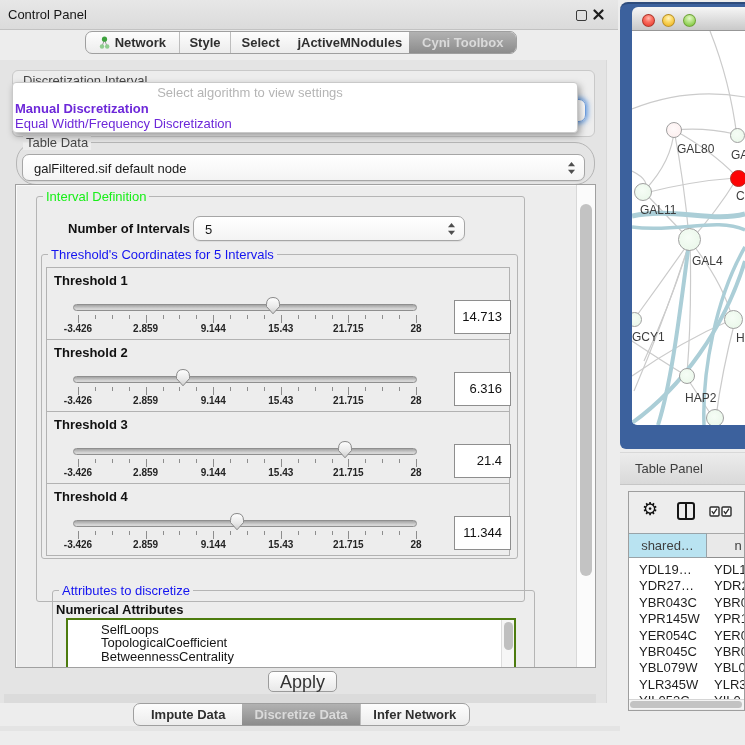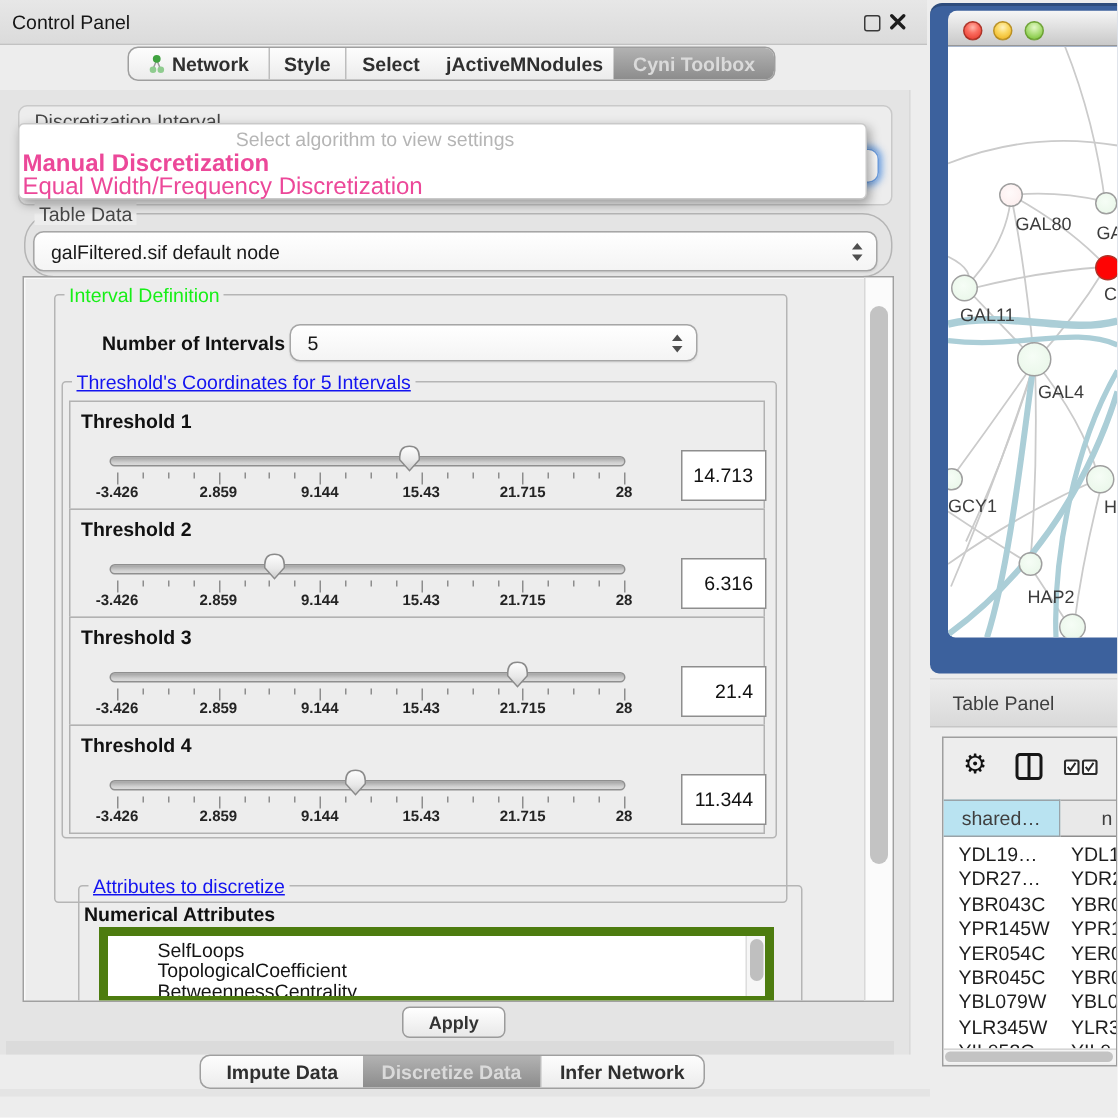--- a/index.html
+++ b/index.html
@@ -15,21 +15,21 @@
   .tabstrip.bottom{left:133px;top:703px;width:337px;}
   .tab{display:flex;align-items:center;justify-content:center;font-weight:bold;font-size:13px;color:#2f2f2f;box-sizing:border-box;gap:5px;}
   .tab.sep{border-left:1px solid #bdbdbd;}
   .tab.selected{background:linear-gradient(#b2b2b2,#8c8c8c);color:#dadada;}
   
   .panelA{position:absolute;left:0;top:60px;width:607px;height:643px;border-right:1px solid #d9d9d9;background:#e4e4e4;box-sizing:border-box;}
   .group{position:absolute;border:1px solid #b5b5b5;border-radius:3px;box-sizing:border-box;}
   .gtitle{position:absolute;top:-8px;left:6px;background:#ededed;padding:0 3px;font-size:13px;line-height:15px;white-space:nowrap;}
   .t-dark{color:#474747;}
   .t-green{color:#17ef17;}
-  .t-blue{color:#1414f0;text-decoration:underline;}
+  .t-blue{color:#1414f0;}
   .combo{position:absolute;background:linear-gradient(#ffffff,#f4f4f4);border:1px solid #a6a6a6;border-radius:7px;box-sizing:border-box;box-shadow:0 1px 1px rgba(0,0,0,.07);}
   .combo .ctext{position:absolute;left:11px;top:50%;transform:translateY(-50%);white-space:nowrap;color:#191919;}
   .combo .spin{position:absolute;right:8px;top:50%;transform:translateY(-50%);}
   .combo.focused{border-color:#6f9fdf;box-shadow:0 0 5px 2px rgba(88,148,225,.85);}
   .g-da{left:12px;top:10px;width:583px;height:67px;border:1px solid #c9c9c9;border-radius:6px;background:#ededed;}
   .g-da .gtitle{top:2px;left:10px;background:transparent;padding:0;}
   .c-alg{left:10px;top:28px;width:563px;height:23px;}
   .g-td{left:16px;top:82px;width:579px;height:43px;border-radius:20px;}
   .g-td .gtitle{background:linear-gradient(#e4e4e4 45%,#ededed 55%);}
   .c-table{left:5px;top:11px;width:563px;height:27px;}
@@ -46,32 +46,32 @@
   .thtitle{position:absolute;left:7px;top:5px;font-weight:bold;font-size:13px;color:#111;}
   .sl-track{position:absolute;left:26px;top:36px;width:344px;height:7px;background:linear-gradient(#a3a3a3,#d2d2d2 70%,#dadada);border:1px solid #8f8f8f;border-radius:5px;box-sizing:border-box;}
   .sl-thumb{position:absolute;top:28px;}
   .sl-ticks{position:absolute;left:31px;top:47px;width:338px;height:8px;}
   .tick{position:absolute;top:0;width:1px;background:#8d8d8d;}
   .sl-labels{position:absolute;left:31px;top:55px;width:338px;height:12px;}
   .sl-lab{position:absolute;top:0;width:64px;margin-left:-32px;text-align:center;font-size:10px;font-weight:bold;color:#242424;}
   .thvalue{position:absolute;left:407px;top:32px;width:57px;height:34px;background:#fff;border:1px solid #8e8e8e;box-sizing:border-box;font-size:13px;color:#111;text-align:right;line-height:32px;padding-right:8px;}
   .g-at{left:36px;top:405px;width:483px;height:85px;}
   .lbl-numattr{left:3px;top:11px;}
-  .attrlist{position:absolute;left:13px;top:27px;width:450px;height:52px;background:#fff;border:6px solid #4d7c0f;box-sizing:border-box;overflow:hidden;}
+  .attrlist{position:absolute;left:13px;top:27px;width:450px;height:52px;background:#fff;border:2px solid #4d7c0f;box-sizing:border-box;overflow:hidden;}
   .attritem{padding-left:33px;font-size:13px;line-height:13.4px;color:#141414;white-space:nowrap;}
   #attritems{padding-top:3px;}
   .alist-sb{position:absolute;right:0;top:0;bottom:0;width:13px;background:#f6f6f6;border-left:1px solid #ddd;box-sizing:border-box;}
   .alist-thumb{position:absolute;left:1.5px;top:2px;width:9px;height:28px;background:#bfbfbf;border-radius:5px;}
   .bottomband{position:absolute;left:4px;bottom:0;width:592px;height:9px;background:#dbdbdb;}
-  .applybtn{position:absolute;left:268px;top:611px;width:69px;height:21px;background:linear-gradient(#ffffff,#e8e8e8);border:1px solid #9b9b9b;border-radius:5px;font-family:"Liberation Sans",sans-serif;font-size:12px;color:#333;padding:0;font-weight:bold;}
+  .applybtn{position:absolute;left:268px;top:611px;width:69px;height:21px;background:linear-gradient(#ffffff,#e8e8e8);border:1px solid #9b9b9b;border-radius:5px;font-family:"Liberation Sans",sans-serif;font-size:18px;color:#333;padding:0;}
   .band-e4{position:absolute;left:0;top:726px;width:620px;height:5px;background:#e4e4e4;}
   
   .popup{position:absolute;left:12px;top:82px;width:566px;height:51px;background:#fff;border:1px solid #c9c9c9;border-radius:4px;box-shadow:2px 3px 7px rgba(0,0,0,.35);z-index:50;box-sizing:border-box;}
   .pop-placeholder{position:absolute;left:0;top:2px;width:474px;text-align:center;color:#b5b5b5;font-size:13px;}
-  .pop-item{position:absolute;left:2px;font-size:16px;color:#ec4899;white-space:nowrap;}
+  .pop-item{position:absolute;left:2px;font-size:13px;color:#6d28d9;white-space:nowrap;}
   .pop-item.b{font-weight:bold;top:18px;}
   .pop-item.r{top:33px;}
   
   .netframe{position:absolute;left:620px;top:2px;width:125px;height:447px;background:#3c619d;border-top:2px solid #2e4c7c;border-radius:8px 0 0 6px;box-sizing:border-box;}
   .nettitle{position:absolute;left:12px;top:3px;width:113px;height:24px;background:linear-gradient(#f6f6f6,#c9c9c9);border-bottom:1px solid #979797;border-radius:6px 0 0 0;box-sizing:border-box;}
   .light{position:absolute;top:6.5px;width:13px;height:13px;border-radius:50%;box-sizing:border-box;}
   .light.red{left:9.5px;background:radial-gradient(circle at 50% 30%,#ffb8ac 0%,#fb6e61 40%,#ee4b3e 75%,#d13527 100%);border:1px solid rgba(150,40,30,.75);}
   .light.yellow{left:29.5px;background:radial-gradient(circle at 50% 30%,#fff3c2 0%,#fbd964 40%,#f2bf34 75%,#d3a02a 100%);border:1px solid rgba(165,125,25,.75);}
   .light.green{left:50.5px;background:radial-gradient(circle at 50% 30%,#e4f8c8 0%,#b5e385 40%,#8ccd4e 75%,#6da834 100%);border:1px solid rgba(95,145,40,.75);}
   .netcanvas{position:absolute;left:12px;top:27px;width:113px;height:394px;background:#fff;border-radius:0 0 0 5px;overflow:hidden;}

